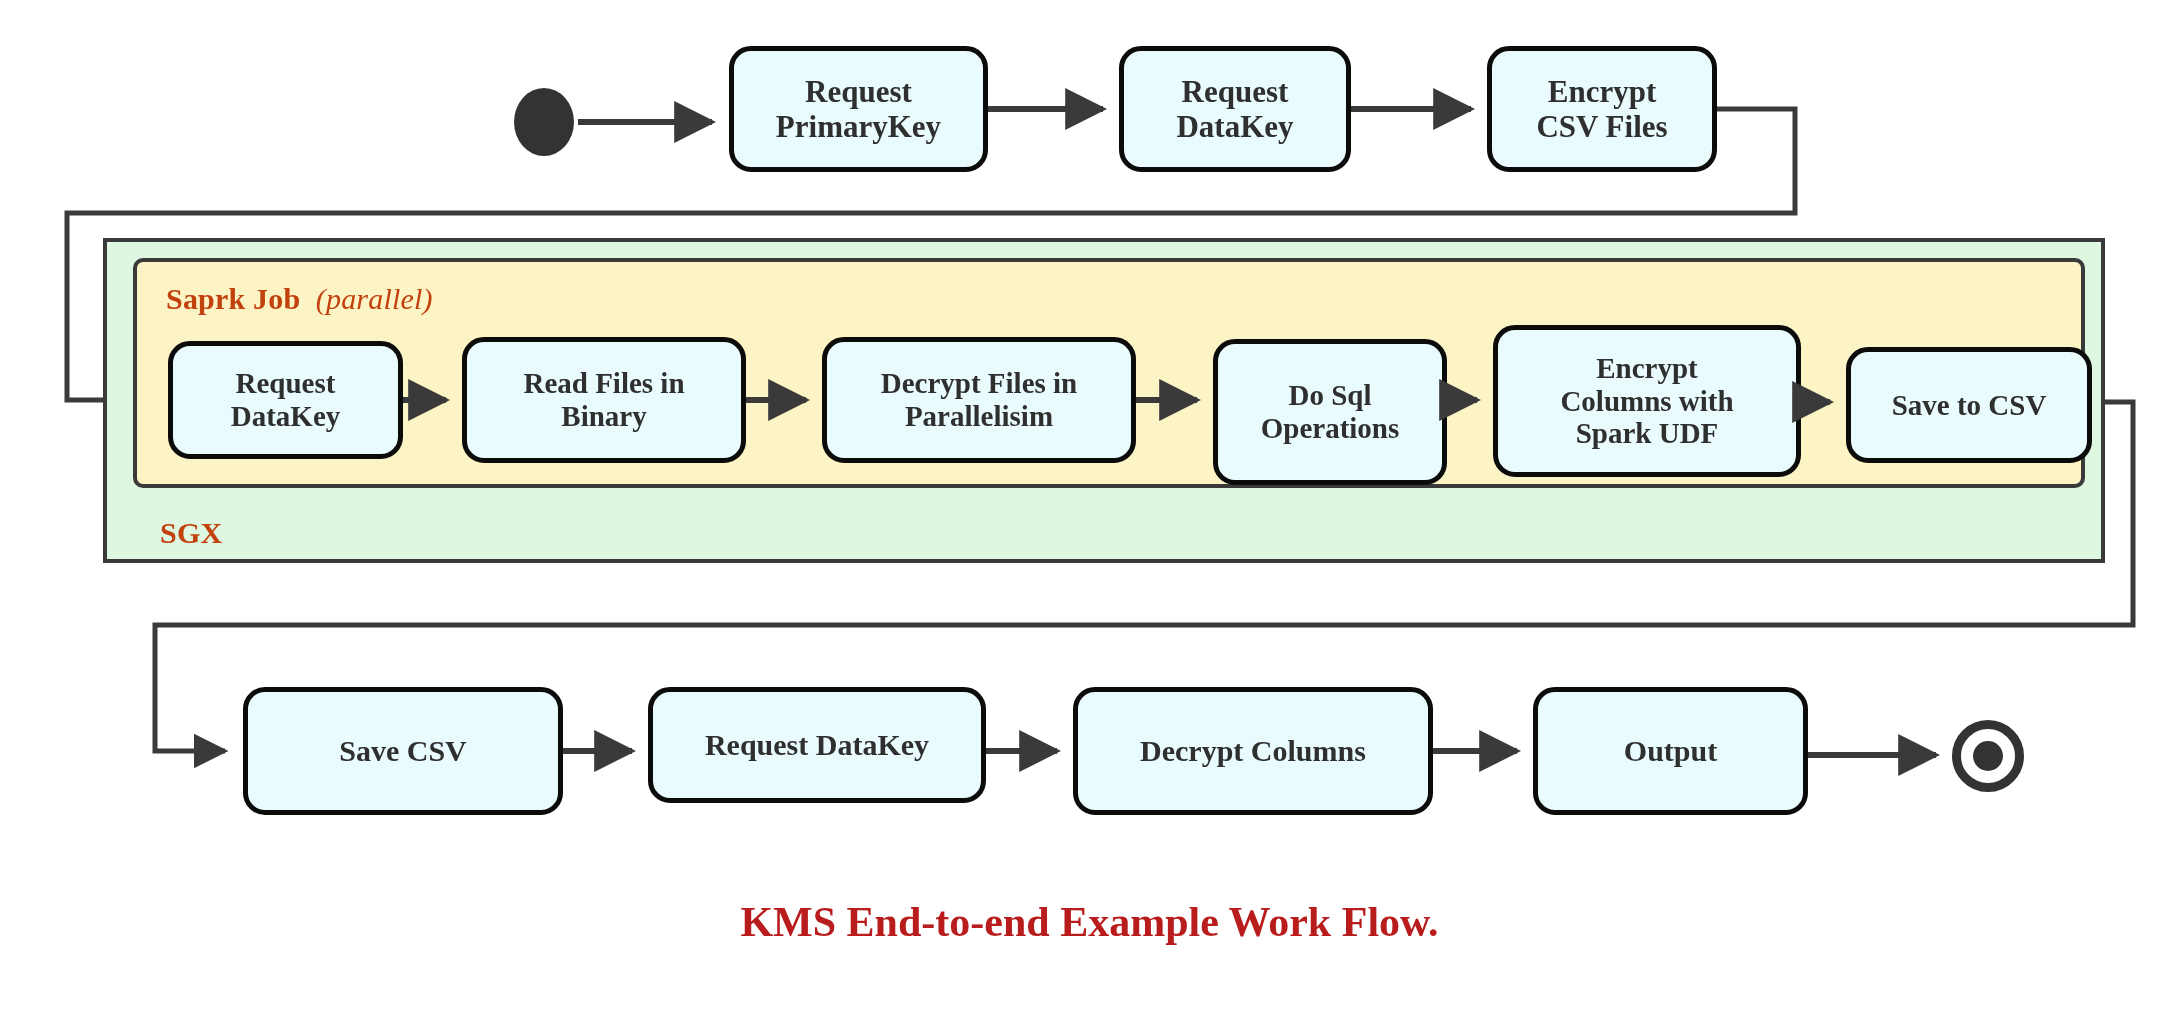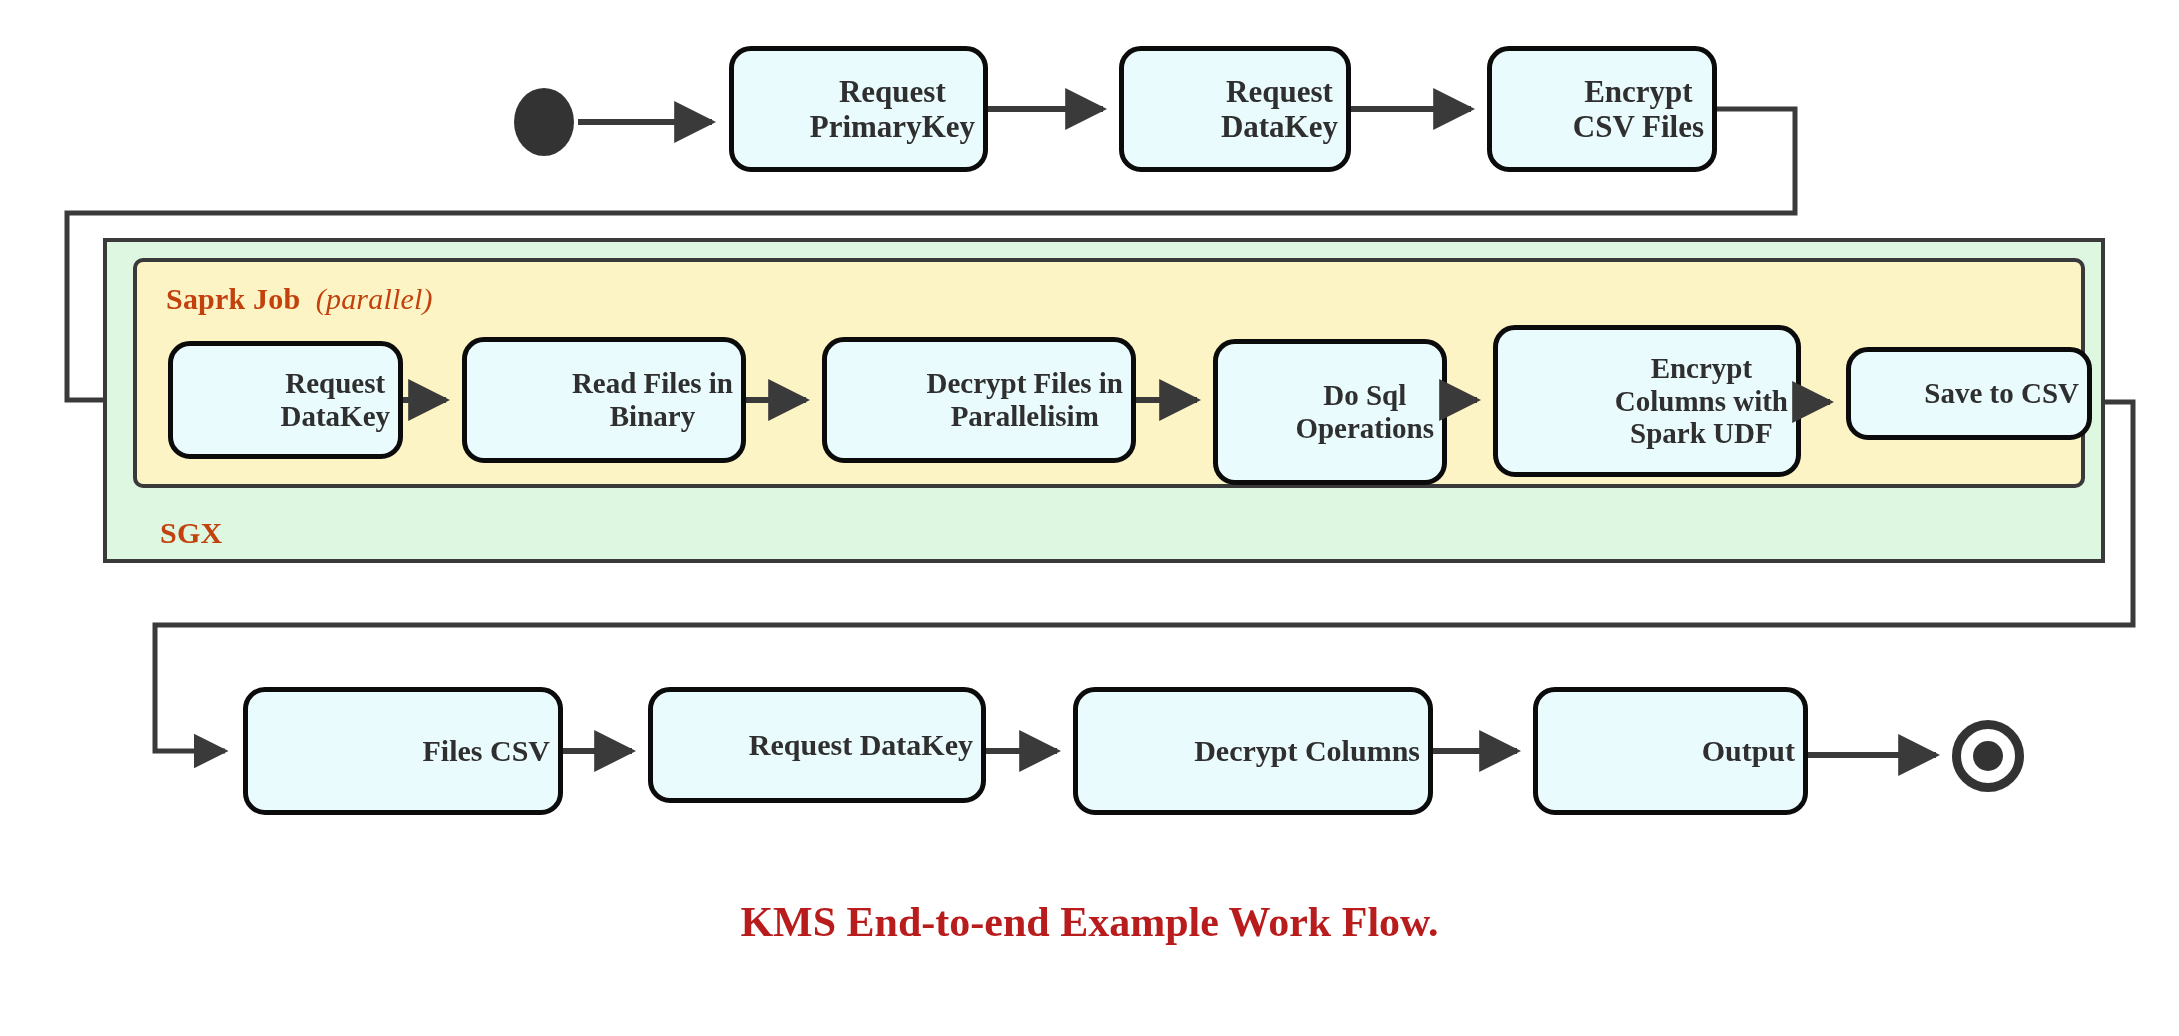--- a/index.html
+++ b/index.html
@@ -32,41 +32,41 @@
     letter-spacing:.2px;
   }
   .group-label .sub{font-weight:normal;font-style:italic;}
   #spark-label{left:166px;top:282px;}
   #sgx-label{left:160px;top:516px;}
 
   
   .node{
     position:absolute;box-sizing:border-box;z-index:5;
     background:#e9fbfd;border:5px solid #0b0b0b;border-radius:22px;
-    display:flex;align-items:center;justify-content:flex-end;text-align:center;
+    display:flex;align-items:center;justify-content:center;text-align:center;
     font-weight:bold;color:#2f2f2f;line-height:1.13;
     padding:4px 8px;
   }
   .node span{display:block;}
   .n-top{font-size:31px;}
   .n-mid{font-size:29px;}
   .n-bot{font-size:30px;}
 
   
   #n-req-pk   {left:729px; top:46px;  width:259px;height:126px;}
   #n-req-dk1  {left:1119px;top:46px;  width:232px;height:126px;}
   #n-enc-csv  {left:1487px;top:46px;  width:230px;height:126px;}
 
   
   #n-req-dk2  {left:168px; top:341px; width:235px;height:118px;}
   #n-read-bin {left:462px; top:337px; width:284px;height:126px;}
   #n-dec-par  {left:822px; top:337px; width:314px;height:126px;}
   #n-do-sql   {left:1213px;top:339px; width:234px;height:146px;}
   #n-enc-col  {left:1493px;top:325px; width:308px;height:152px;}
-  #n-save-csv {left:1846px;top:347px; width:246px;height:93px;}
+  #n-save-csv {left:1846px;top:347px; width:246px;height:116px;}
 
   
   #n-read-csv {left:243px; top:687px; width:320px;height:128px;}
   #n-req-dk3  {left:648px; top:687px; width:338px;height:116px;}
   #n-dec-col  {left:1073px;top:687px; width:360px;height:128px;}
   #n-output   {left:1533px;top:687px; width:275px;height:128px;}
 
   
   #start-node{
     position:absolute;z-index:5;left:514px;top:88px;
@@ -164,21 +164,21 @@
     </div>
   </div>
   <div class="node n-mid" id="n-save-csv">
     <div>
       <span>Save to CSV</span>
     </div>
   </div>
 
   <div class="node n-bot" id="n-read-csv">
     <div>
-        <span>Files CSV</span>
+        <span>Save CSV</span>
       </div>
   </div>
   <div class="node n-bot" id="n-req-dk3">
     <div>
         <span>Request DataKey</span>
       </div>
   </div>
   <div class="node n-bot" id="n-dec-col">
     <div>
         <span>Decrypt Columns</span>

